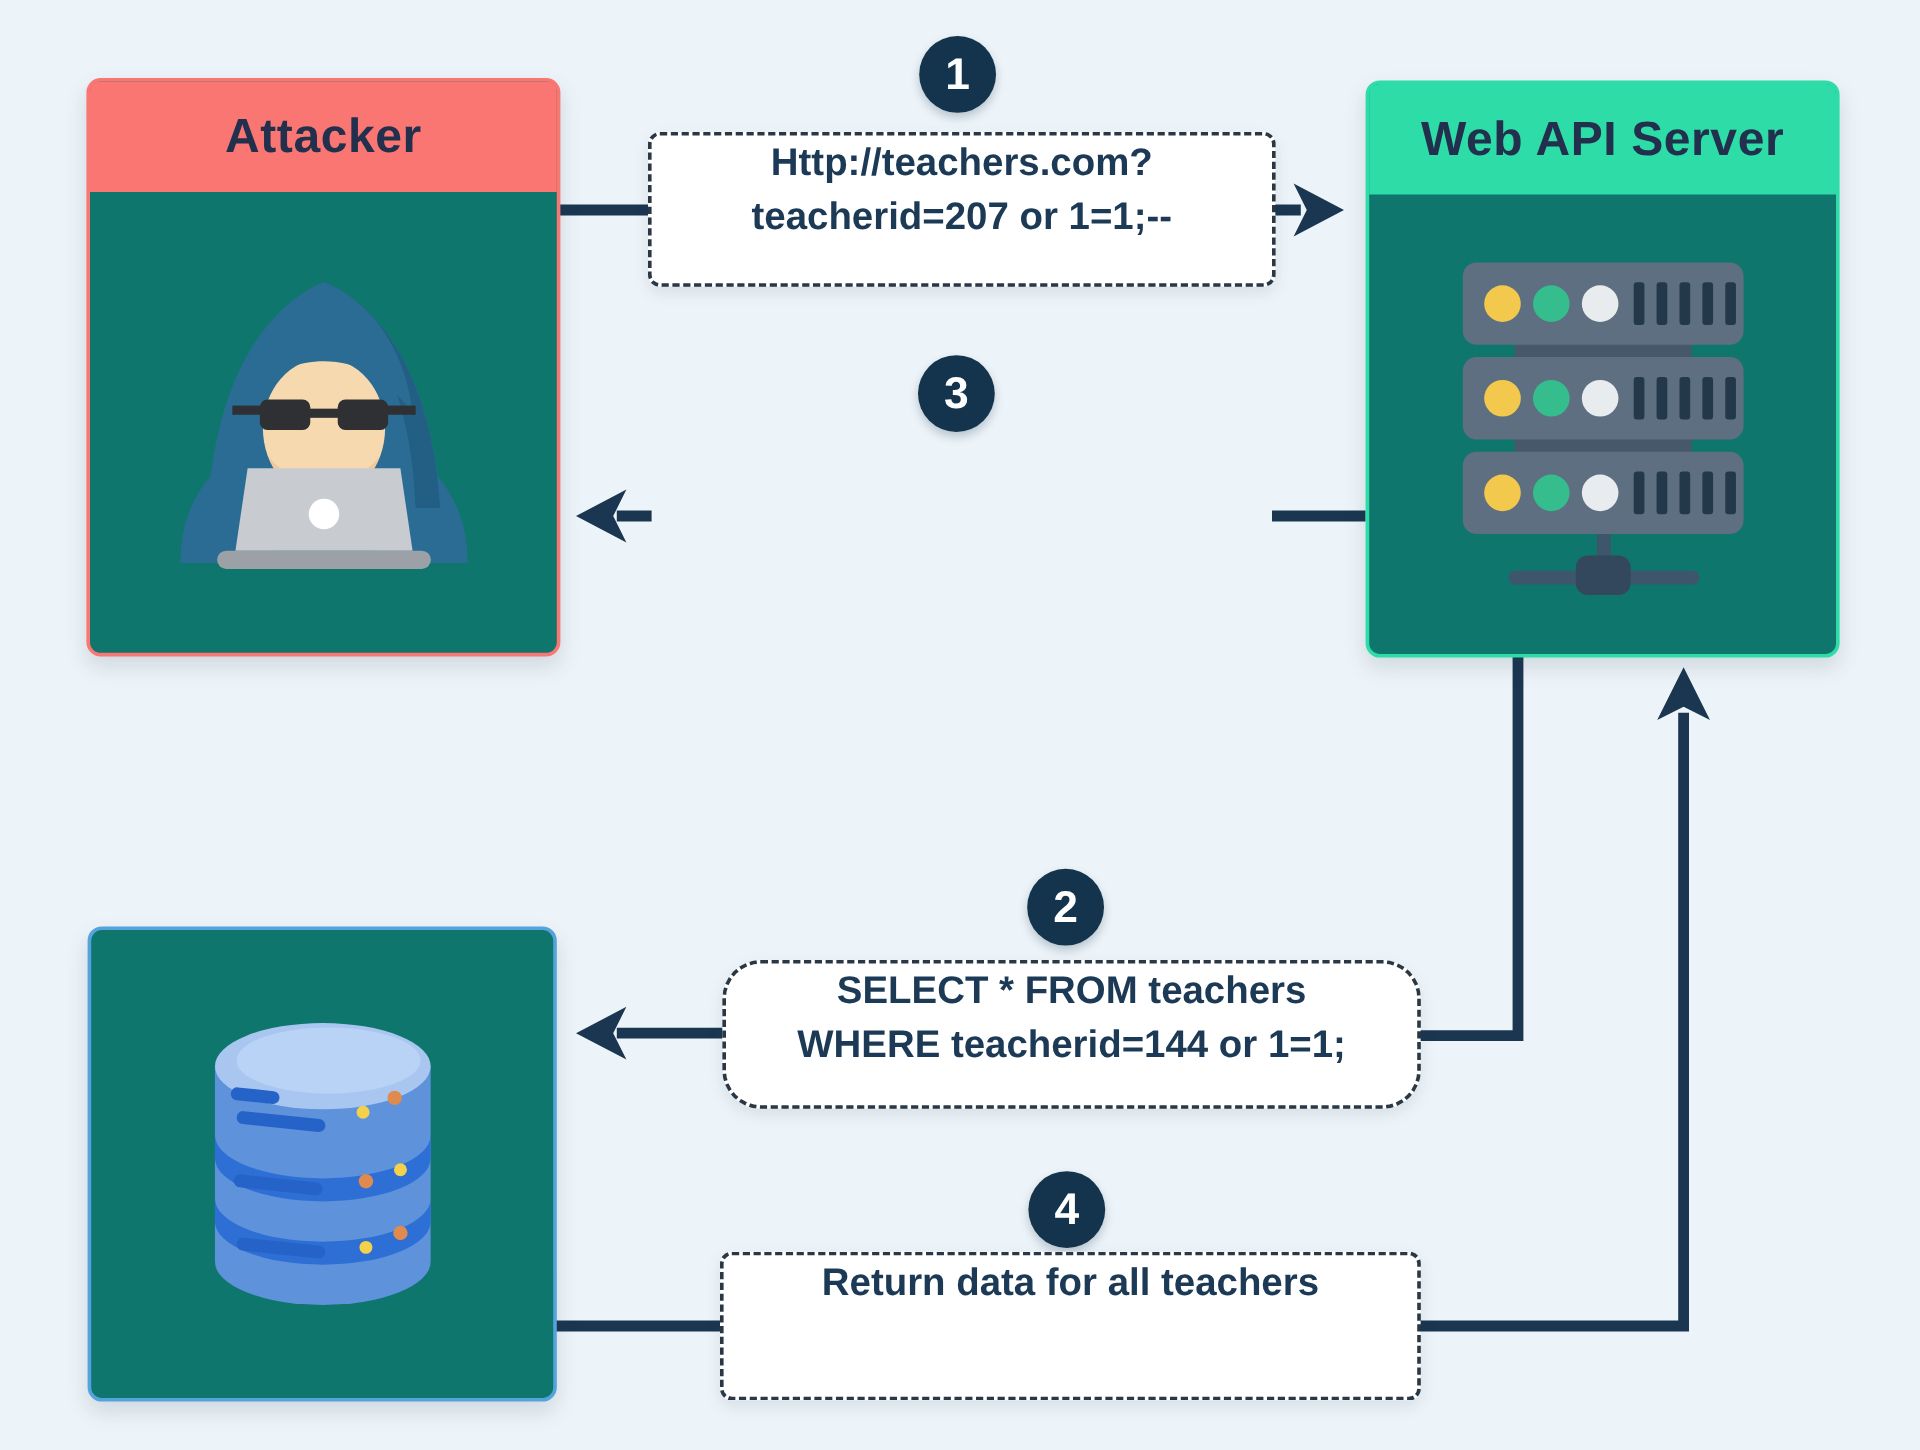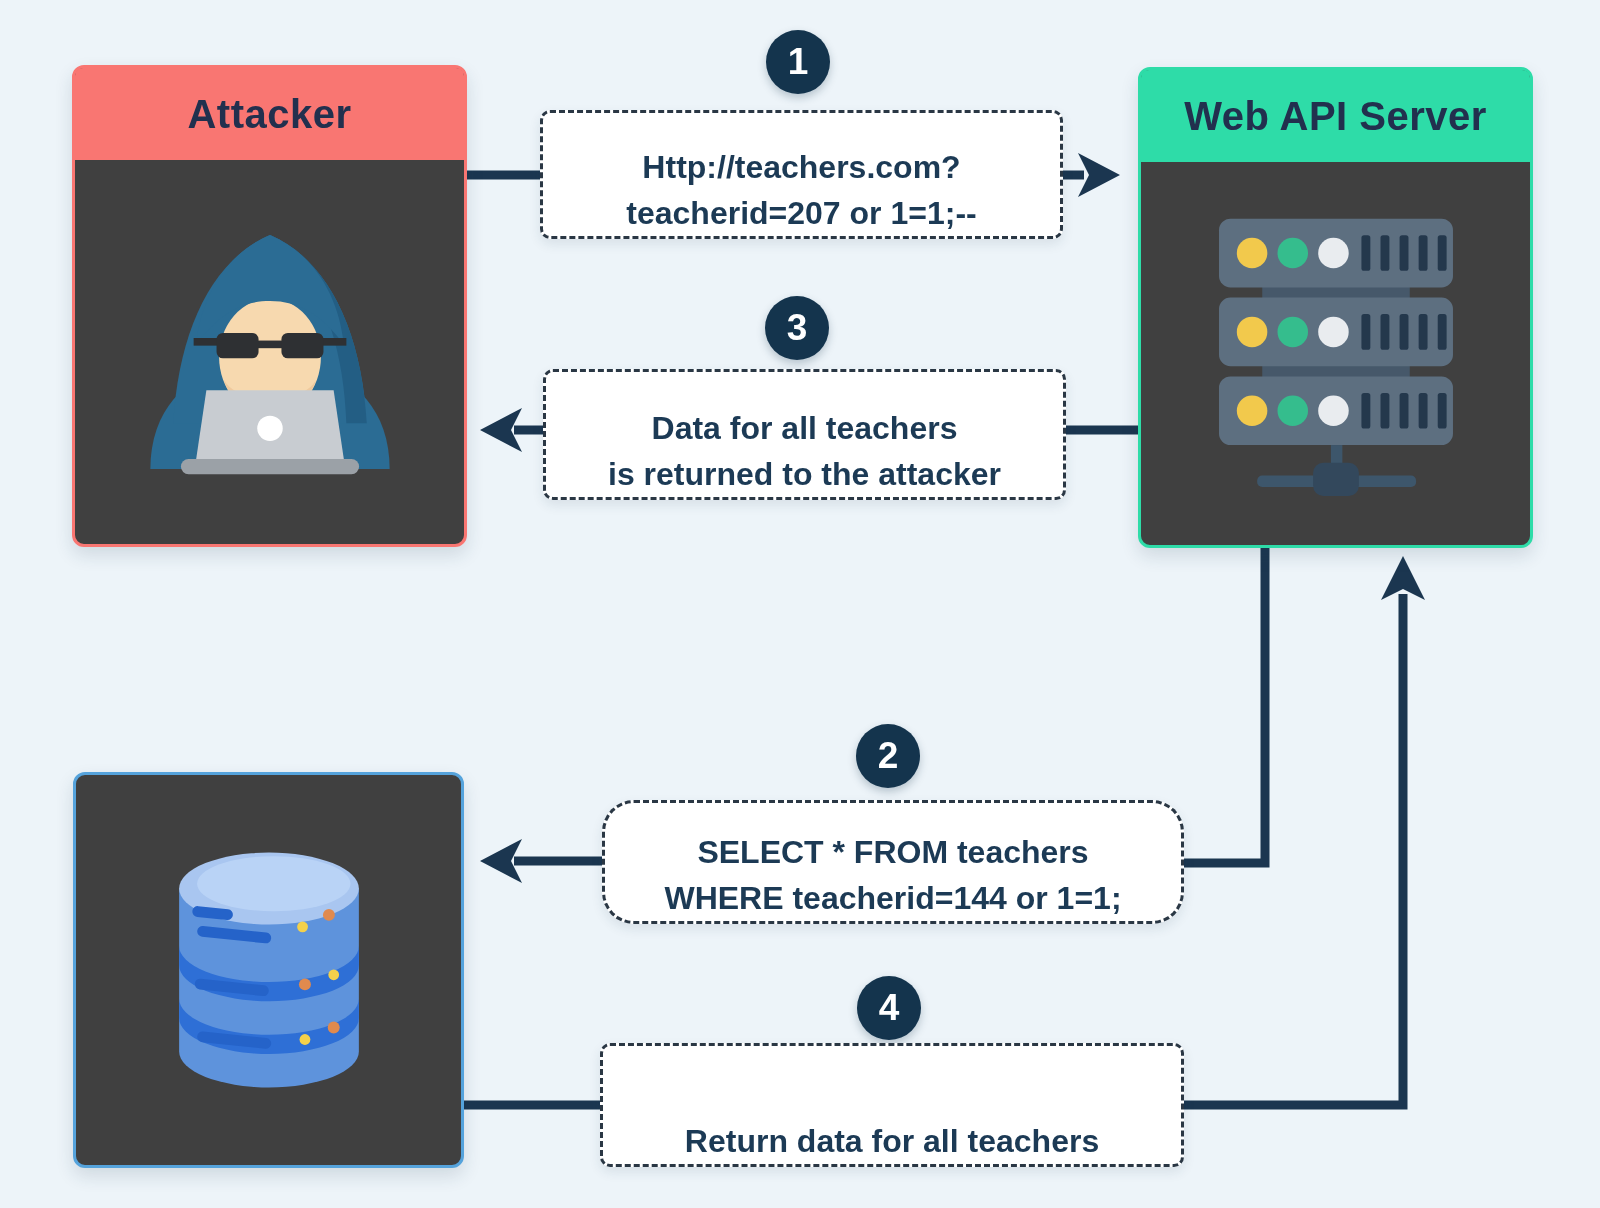--- a/index.html
+++ b/index.html
@@ -3,37 +3,37 @@
 <meta charset="utf-8">
 <style>
   html,body{margin:0;padding:0;background:#EDF4F9;}
   .canvas{
     position:relative;width:1600px;height:1208px;background:#EDF4F9;
     overflow:hidden;font-family:"Liberation Sans",sans-serif;
   }
   .overlay{position:absolute;left:0;top:0;width:1600px;height:1208px;pointer-events:none;}
 
   
-  .node{position:absolute;background:#404040;border-radius:12px;
+  .node{position:absolute;background:#0f766e;border-radius:12px;
         box-shadow:0 8px 18px rgba(28,54,80,.14);display:flex;flex-direction:column;}
   .node-header{height:92px;display:flex;align-items:center;justify-content:center;
         border-radius:8px 8px 0 0;}
   .node-title{font-size:40px;font-weight:800;color:#22304E;letter-spacing:.5px;}
   .node-body{flex:1;display:flex;align-items:center;justify-content:center;}
 
   .attacker-node{left:72px;top:65px;width:389px;height:476px;border:3px solid #F97672;}
   .attacker-node .node-header{background:#F97672;}
   .server-node{left:1138px;top:67px;width:389px;height:475px;border:3px solid #2EDCA8;justify-content:flex-end;}
   .server-node .node-header{background:#2EDCA8;}
   .db-node{left:73px;top:772px;width:385px;height:390px;border:3px solid #55A3DC;
            align-items:center;justify-content:center;}
 
   
   .msgbox{position:absolute;background:#ffffff;border:3px dashed #2A3744;border-radius:10px;
-          display:flex;flex-direction:column;align-items:center;justify-content:flex-end;
+          display:flex;flex-direction:column;align-items:center;justify-content:flex-start;
           box-shadow:0 5px 12px rgba(28,54,80,.10);}
   .msgline{font-size:32px;font-weight:600;color:#1C3A55;line-height:1.42;white-space:nowrap;}
   .box1{left:540px;top:110px;width:517px;height:123px;}
   .box3{left:543px;top:369px;width:517px;height:125px;}
   .box2{left:602px;top:800px;width:576px;height:118px;border-radius:32px;}
   .box4{left:600px;top:1043px;width:578px;height:118px;}
 
   
   .badge{position:absolute;width:64px;height:64px;border-radius:50%;background:#14344D;
          color:#fff;display:flex;align-items:center;justify-content:center;
@@ -179,24 +179,20 @@
       <span>2</span>
     </div>
   <div class="badge badge4">
       <span>4</span>
     </div>
 
   <div class="msgbox box1">
     <span class="msgline">Http://teachers.com?</span>
     <span class="msgline">teacherid=207 or 1=1;--</span>
   </div>
-  <div class="msgbox box3">
-    <span class="msgline">Data for all teachers</span>
-    <span class="msgline">is returned to the attacker</span>
-  </div>
   <div class="msgbox box2">
     <span class="msgline">SELECT * FROM teachers</span>
     <span class="msgline">WHERE teacherid=144 or 1=1;</span>
   </div>
   <div class="msgbox box4">
     <span class="msgline">Return data for all teachers</span>
   </div>
 
 </div>
 

